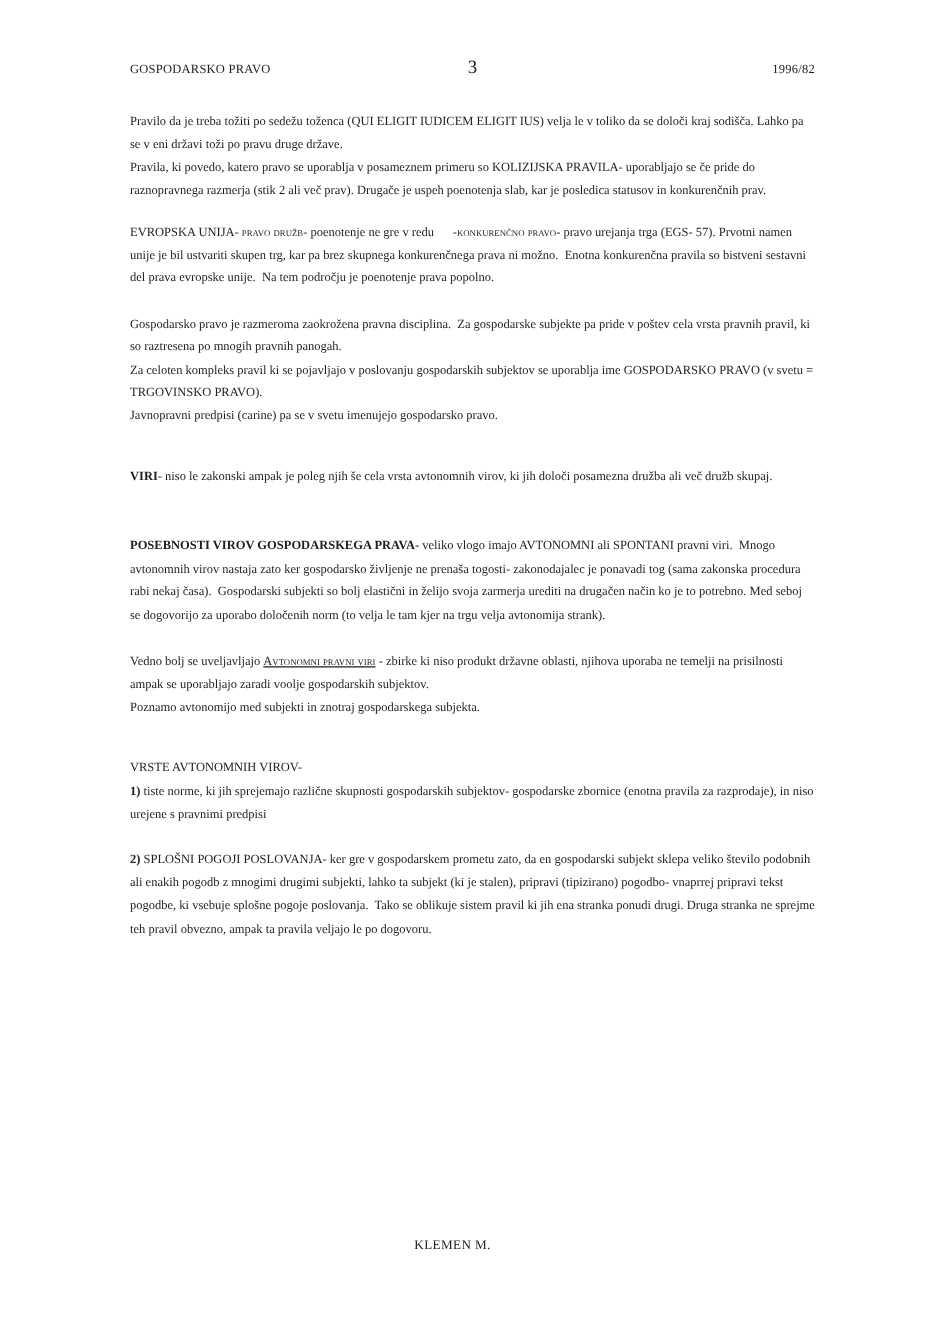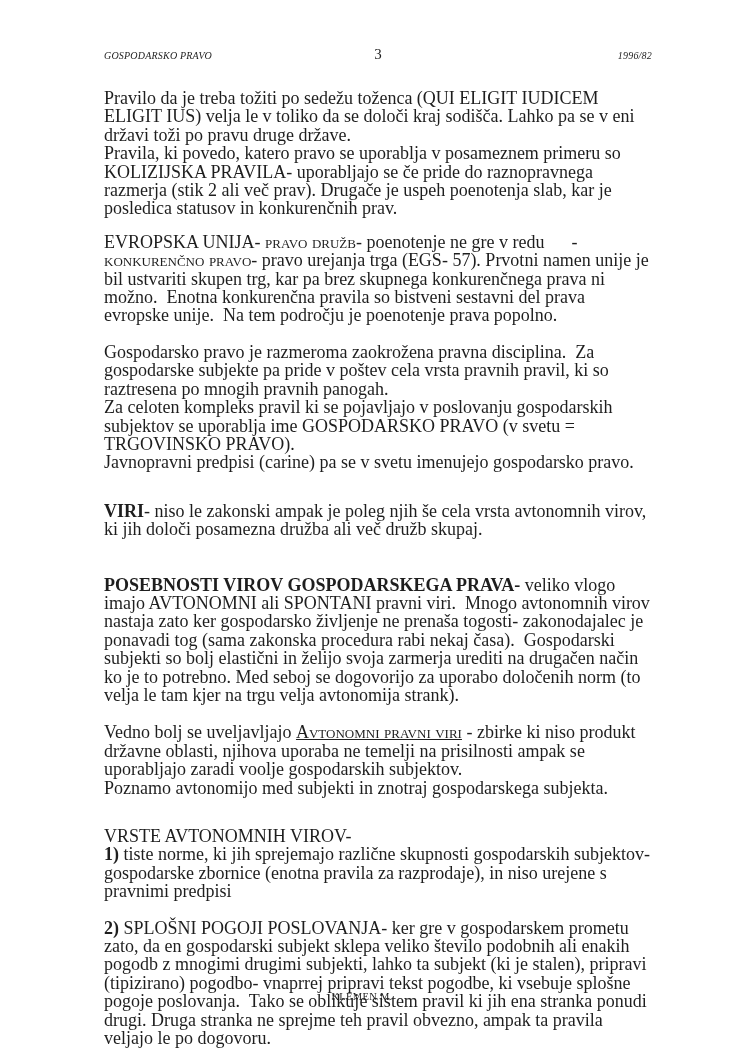--- a/index.html
+++ b/index.html
@@ -26,32 +26,31 @@
     display: flex;
     align-items: baseline;
     width: 100%;
   }
   .page-header .h-left,
   .page-header .h-right {
     flex: 1 1 0;
     font-size: 10px;
     letter-spacing: 0.2px;
     white-space: nowrap;
-    font-style: italic;
   }
   .page-header .h-left  { text-align: left; }
   .page-header .h-right { text-align: right; }
   .page-header .h-center {
     flex: 0 0 auto;
     font-size: 15px;
     text-align: center;
   }
   .doc-content {
     margin-top: 26px;
-    font-size: 18px;
+    font-size: 10px;
     line-height: 18.4px;
     white-space: pre-wrap;
     text-align: left;
   }
   .doc-content p.para {
     margin: 0;
     padding: 0;
   }
   .r-n  { }
   .r-b  { font-weight: bold; }

